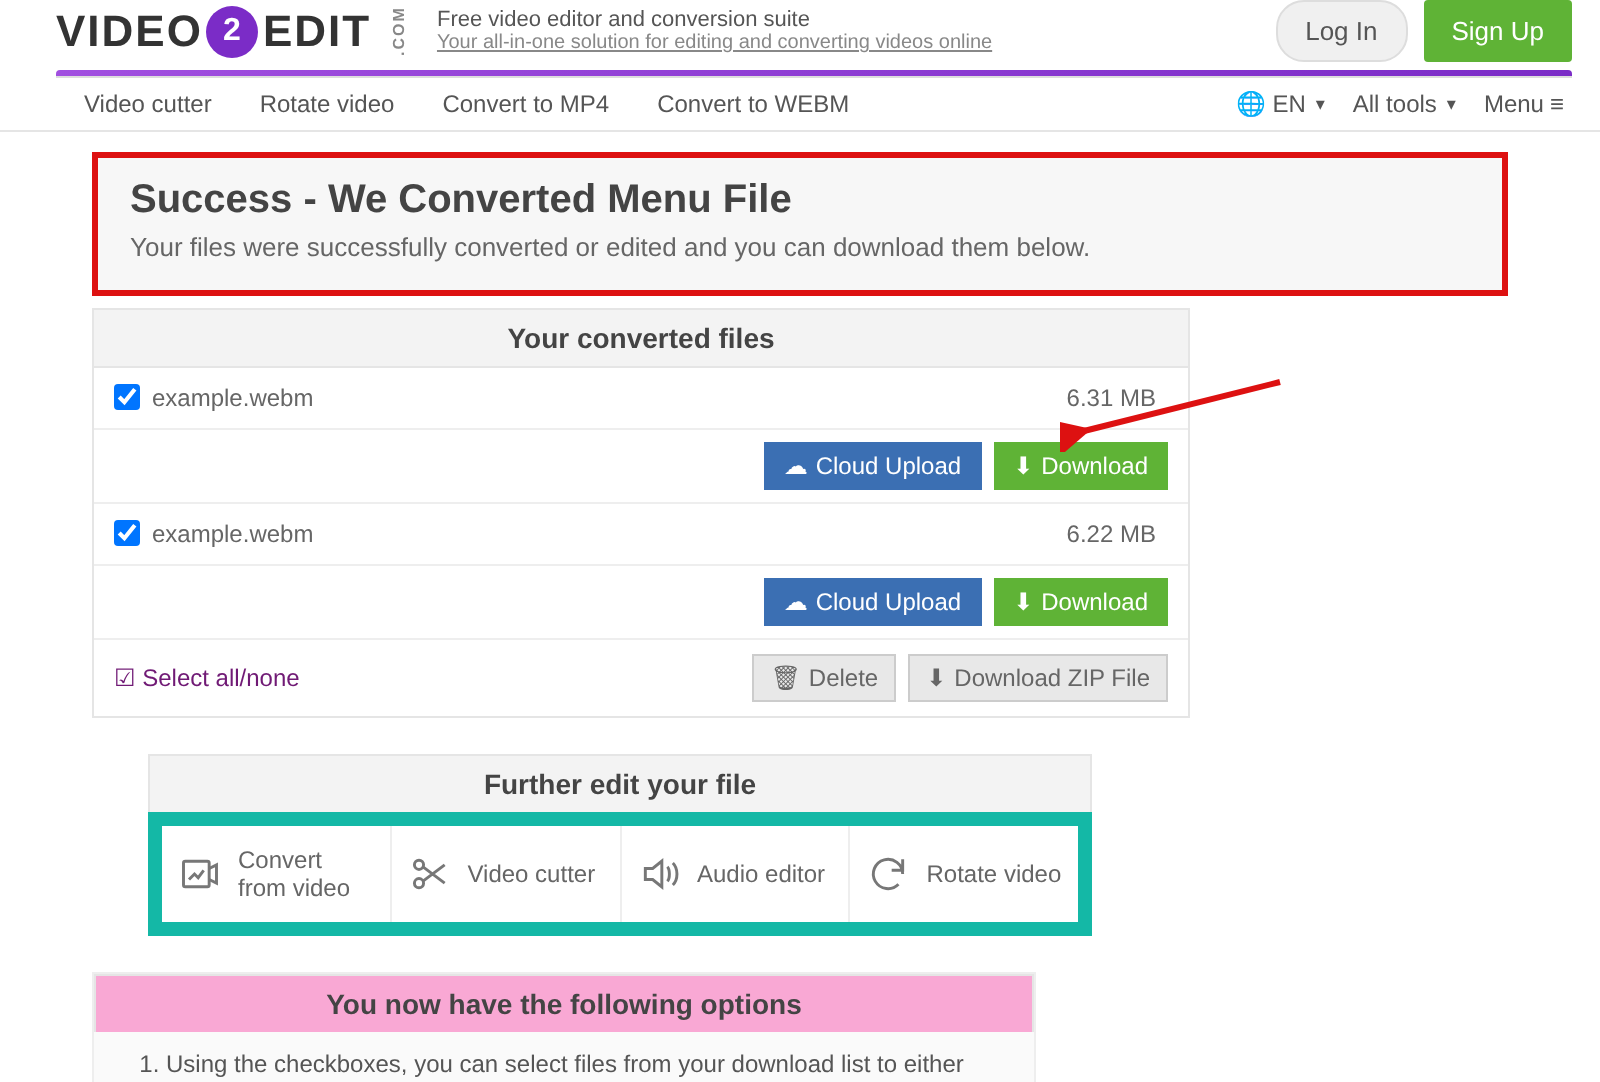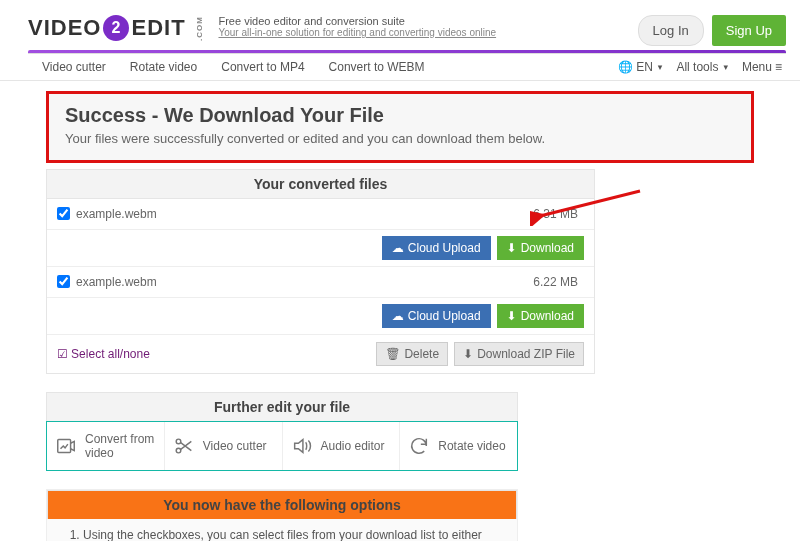--- a/index.html
+++ b/index.html
@@ -1,20 +1,20 @@
 <!DOCTYPE html>
 <html><head>
 <meta charset="utf-8">
 <style>
   * { box-sizing: border-box; margin: 0; padding: 0; }
   body { font-family: -apple-system, "Segoe UI", Arial, sans-serif; background: #fff; width: 800px; height: 541px; overflow: hidden; font-size: 13px; color: #333; }
   .page { position: relative; width: 800px; height: 541px; overflow: hidden; }
 
   
-  .topbar { display:flex; align-items:flex-start; padding: 15px 14px 2px 28px; }
+  .topbar { display:flex; align-items:center; padding: 0 14px 2px 28px; }
   .logo { display:flex; align-items:center; gap:0; font-weight:700; font-size:22px; letter-spacing:1px; color:#333; font-family: Arial,sans-serif; }
   .logo .two { display:inline-block; width:26px; height:26px; border-radius:50%; background:#7b2cc7; color:#fff; text-align:center; line-height:26px; font-size:16px; margin:0 2px; font-weight:700; }
   .logo .com { font-size:8px; color:#888; transform: rotate(-90deg); display:inline-block; margin-left:1px; }
   .tagline { margin-left:7px; }
   .tagline .t1 { font-size:11px; color:#555; }
   .tagline .t2 { font-size:10px; color:#888;text-decoration:underline; }
   .topbtns { margin-left:auto; display:flex; gap:8px; }
   .btn-login { background:#f0f0f0; border:1px solid #ddd; padding:7px 14px; font-size:13px; color:#555; border-radius:14px; }
   .btn-signup { background:#5fb336; color:#fff; border:none; padding:7px 14px; font-size:13px; border-radius:2px; }
 
@@ -42,28 +42,28 @@
   .file-row input[type=checkbox]{ margin-right:6px; }
   .file-size { margin-left:auto; margin-right:6px; }
   .actions-row { display:flex; justify-content:flex-end; gap:6px; padding:6px 10px; border-bottom:1px solid #eee; }
   .cloud-btn { background:#3b6fb3; color:#fff; border:none; padding:5px 10px; font-size:12px; display:flex; align-items:center; gap:4px; }
   .dl-btn { background:#5fb336; color:#fff; border:none; padding:5px 10px; font-size:12px; display:flex; align-items:center; gap:4px; }
 
   .bottom-row { display:flex; align-items:center; padding:7px 10px; gap:10px; font-size:12px; color:#337ab7;}
   .bottom-row .grey-btn { background:#e8e8e8; border:1px solid #ccc; color:#666; padding:4px 8px; font-size:12px; display:flex; align-items:center; gap:4px; }
   .bottom-row .right { margin-left:auto; display:flex; gap:6px; }
 
-  .further { margin-top:18px; width:472px; }
-  .further-body { display:flex; border:1px solid #14b8a6; background:#fff; }
+  .further { margin-top:18px; width:472px;margin-left:28px; }
+  .further-body { display:flex; border:7px solid #14b8a6; background:#fff; }
   .tile { flex:1; display:flex; align-items:center; gap:8px; padding:10px 8px; font-size:12px; color:#666; border-right:1px solid #eee; cursor:pointer;}
   .tile:last-child { border-right:none; }
   .tile svg { width:22px; height:22px; flex-shrink:0; }
 
   .options { margin-top:18px; width:472px; background:#fafafa; border:1px solid #eee;}
-  .options .sect-title { background:#f97316;text-align:center; }
+  .options .sect-title { background:#f9a8d4;text-align:center; }
   .opt-body { padding: 8px 18px 10px 18px; font-size:12px; color:#555; }
   .opt-body ol { list-style: decimal; padding-left:18px; }
   .opt-body li { margin-bottom:6px; line-height:1.4; }
 
   
   .arrow { position:absolute; left:530px; top:186px; pointer-events:none; }
 
   .link { color:#701a75; cursor:pointer; }
 </style>
 </head>
@@ -103,21 +103,21 @@
     <span class="ritem">
           <span>Menu</span> 
           <span>≡</span>
         </span>
   </div>
 </div>
 
 <div class="content">
 
   <div class="success-box">
-    <h2>Success - We Download Your File</h2>
+    <h2>Success - We Converted Menu File</h2>
     <p>Your files were successfully converted or edited and you can download them below.</p>
   </div>
 
   <div class="panel">
     <div class="sect-title">Your converted files</div>
     <div class="panel-body">
 
       <div class="file-row">
         <input type="checkbox" checked="" style="">
         <span>example.webm</span>

